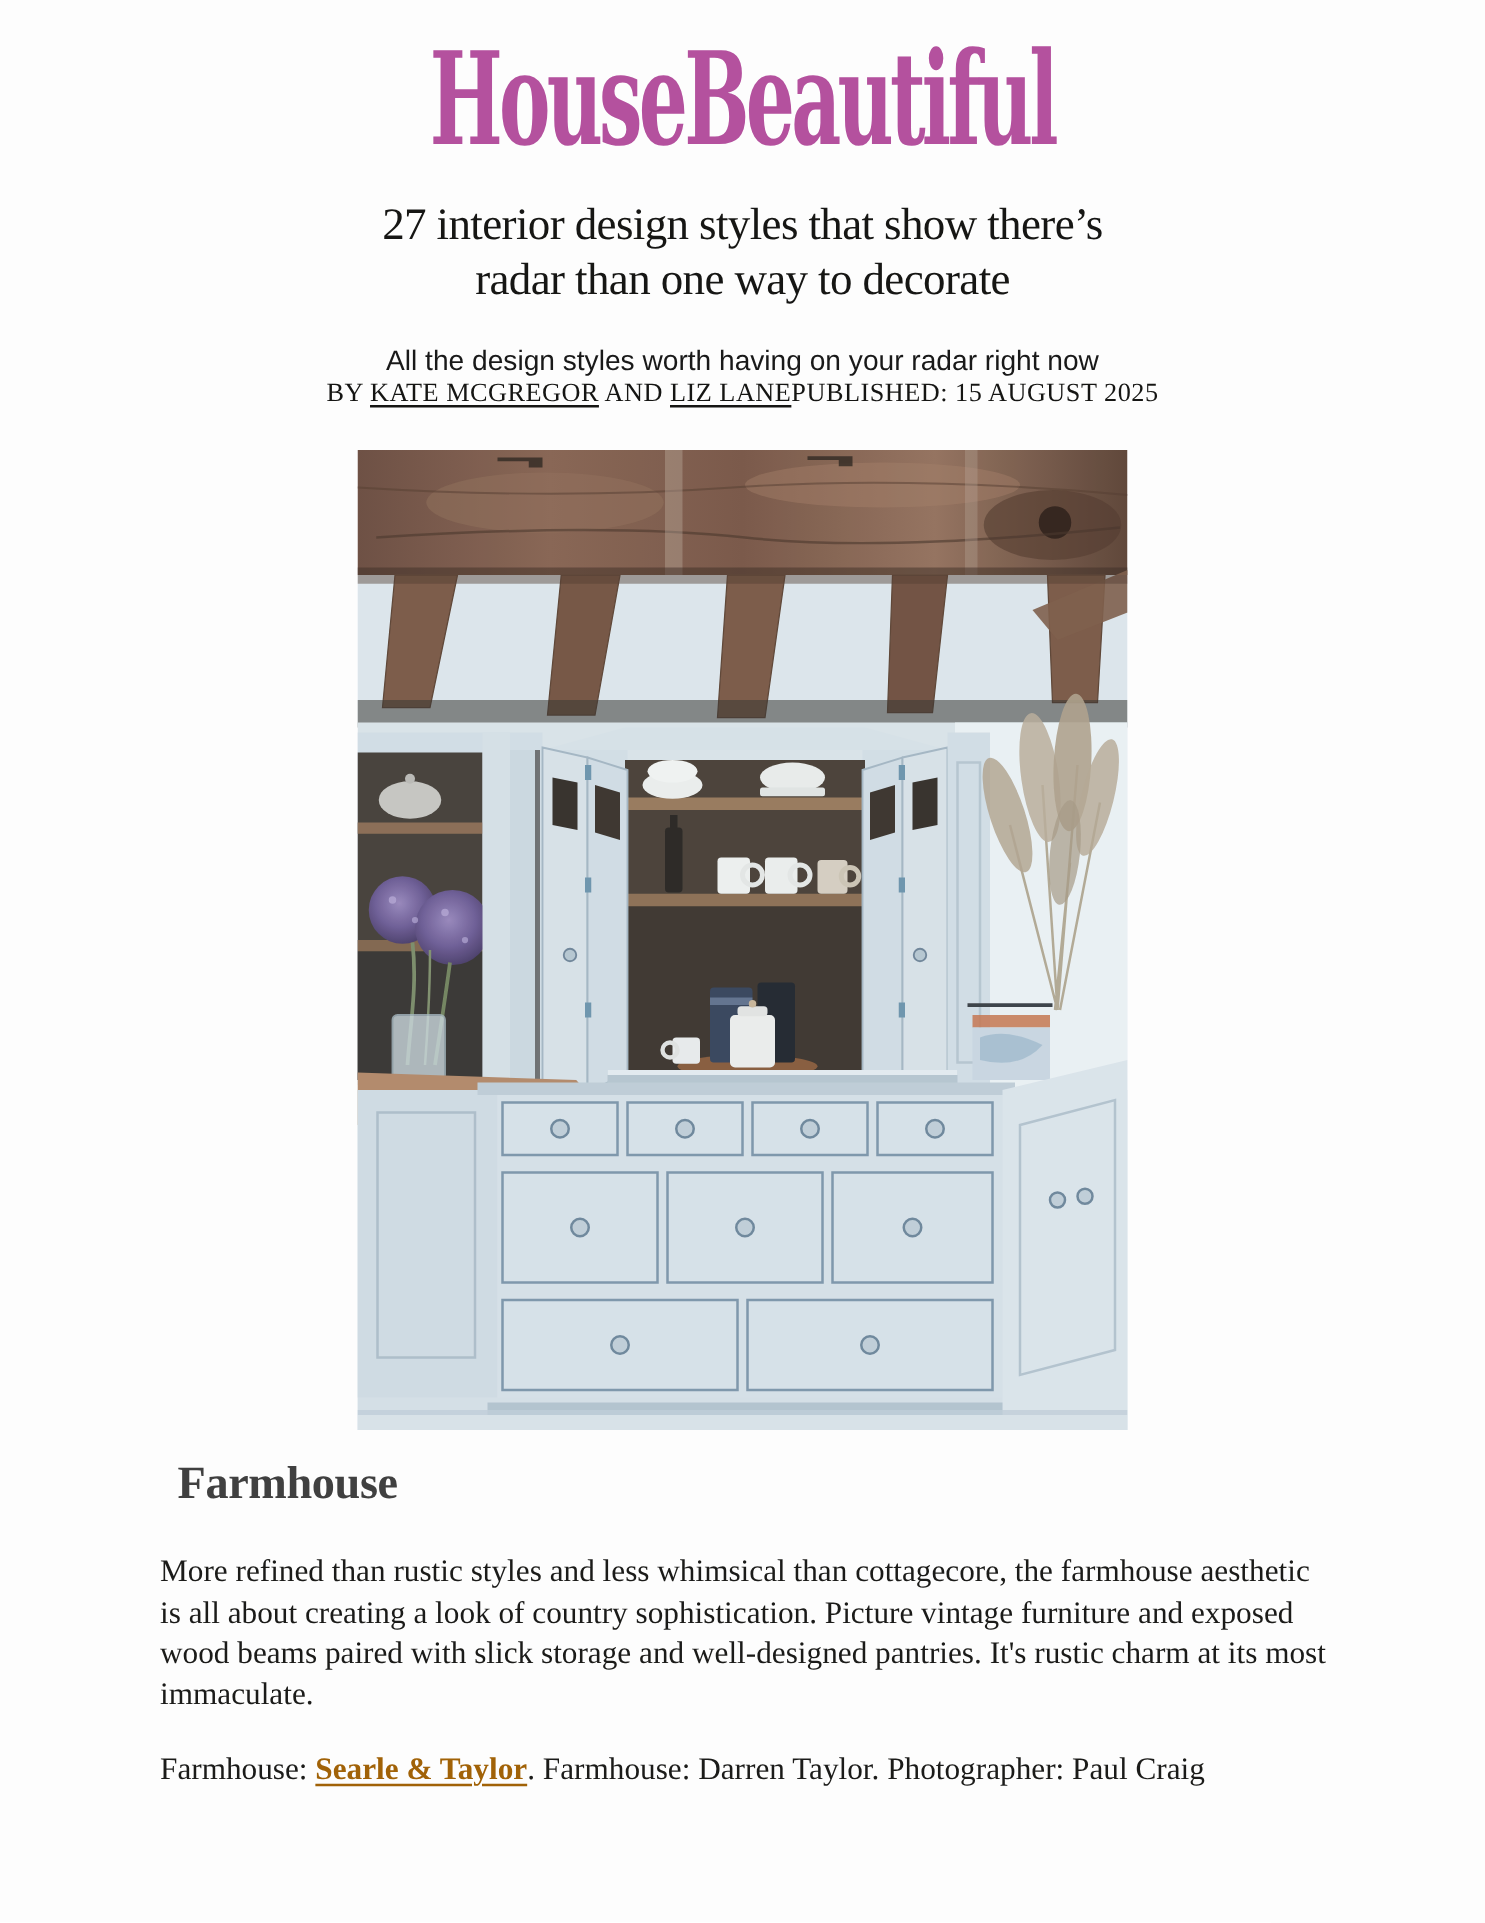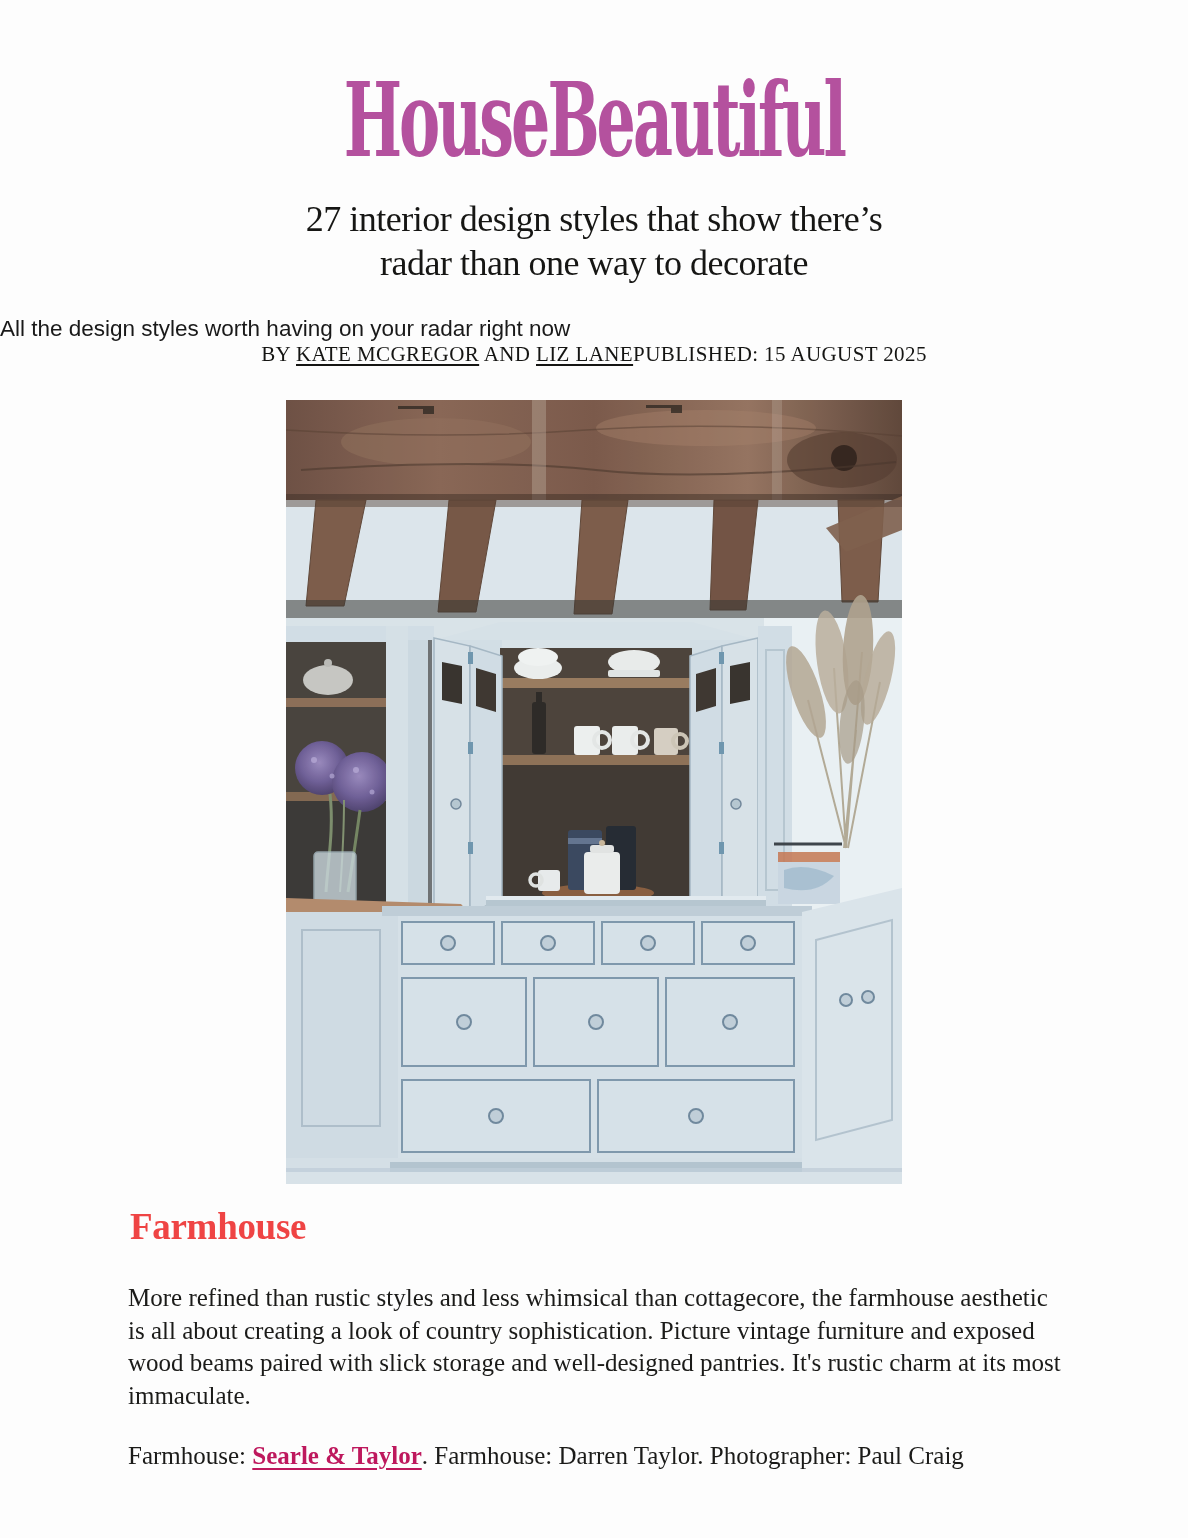--- a/index.html
+++ b/index.html
@@ -4,21 +4,21 @@
 <style>
   html, body { margin:0; padding:0; background:#ffffff; }
   .page {
     position:relative;
     width:1188px; height:1538px;
     background:#fdfdfd;
     overflow:hidden;
     font-family:"Liberation Serif", serif;
     color:#1b1b19;
   }
-  .masthead { text-align:center; padding-top:66px; height:118px; }
+  .masthead { text-align:center; padding-top:26px; height:118px; }
   .logo {
     display:inline-block;
     font-family:"DejaVu Serif", serif;
     font-weight:bold;
     font-size:103px;
     line-height:1.05;
     color:#b4519e;
     transform:scaleX(0.60);
     transform-origin:50% 50%;
     letter-spacing:-5px;
@@ -27,21 +27,21 @@
   .headline {
     text-align:center;
     margin-top:14px;
     font-size:36px;
     line-height:1.22;
     font-weight:400;
     letter-spacing:-0.5px;
     color:#161614;
   }
   .subtitle {
-    text-align:left;
+    text-align:center;
     margin-top:30px;
     font-family:"Liberation Sans", sans-serif;
     font-size:22.5px;
     color:#191919;
   }
   .byline {
     text-align:center;
     font-size:21px;
     letter-spacing:0.4px;
     color:#151513;
@@ -57,37 +57,37 @@
   .photo-wrap {
     width:616px;
     margin:33px auto 0 auto;
   }
   .photo-wrap svg { display:block; }
   .section { margin:21px 120px 0 128px; }
   .section-heading {
     font-size:37px;
     font-weight:600;
     letter-spacing:-0.3px;
-    margin:2px;
-    color:#ef4444;
+    margin:14px;
+    color:#404040;
   }
   .body-text {
     margin-top:34px;
     font-size:25px;
     line-height:1.31;
     max-width:945px;
     color:#1b1b19;
   }
   .credit {
     margin-top:29px;
     font-size:25px;
     color:#1b1b19;
   }
   .credit-link {
-    color:#be185d;
+    color:#a16207;
     font-weight:bold;
     text-decoration:underline;
     text-underline-offset:4px;
     text-decoration-thickness:2px;
     cursor:pointer;
   }
 </style>
 </head>
 <body>
 

